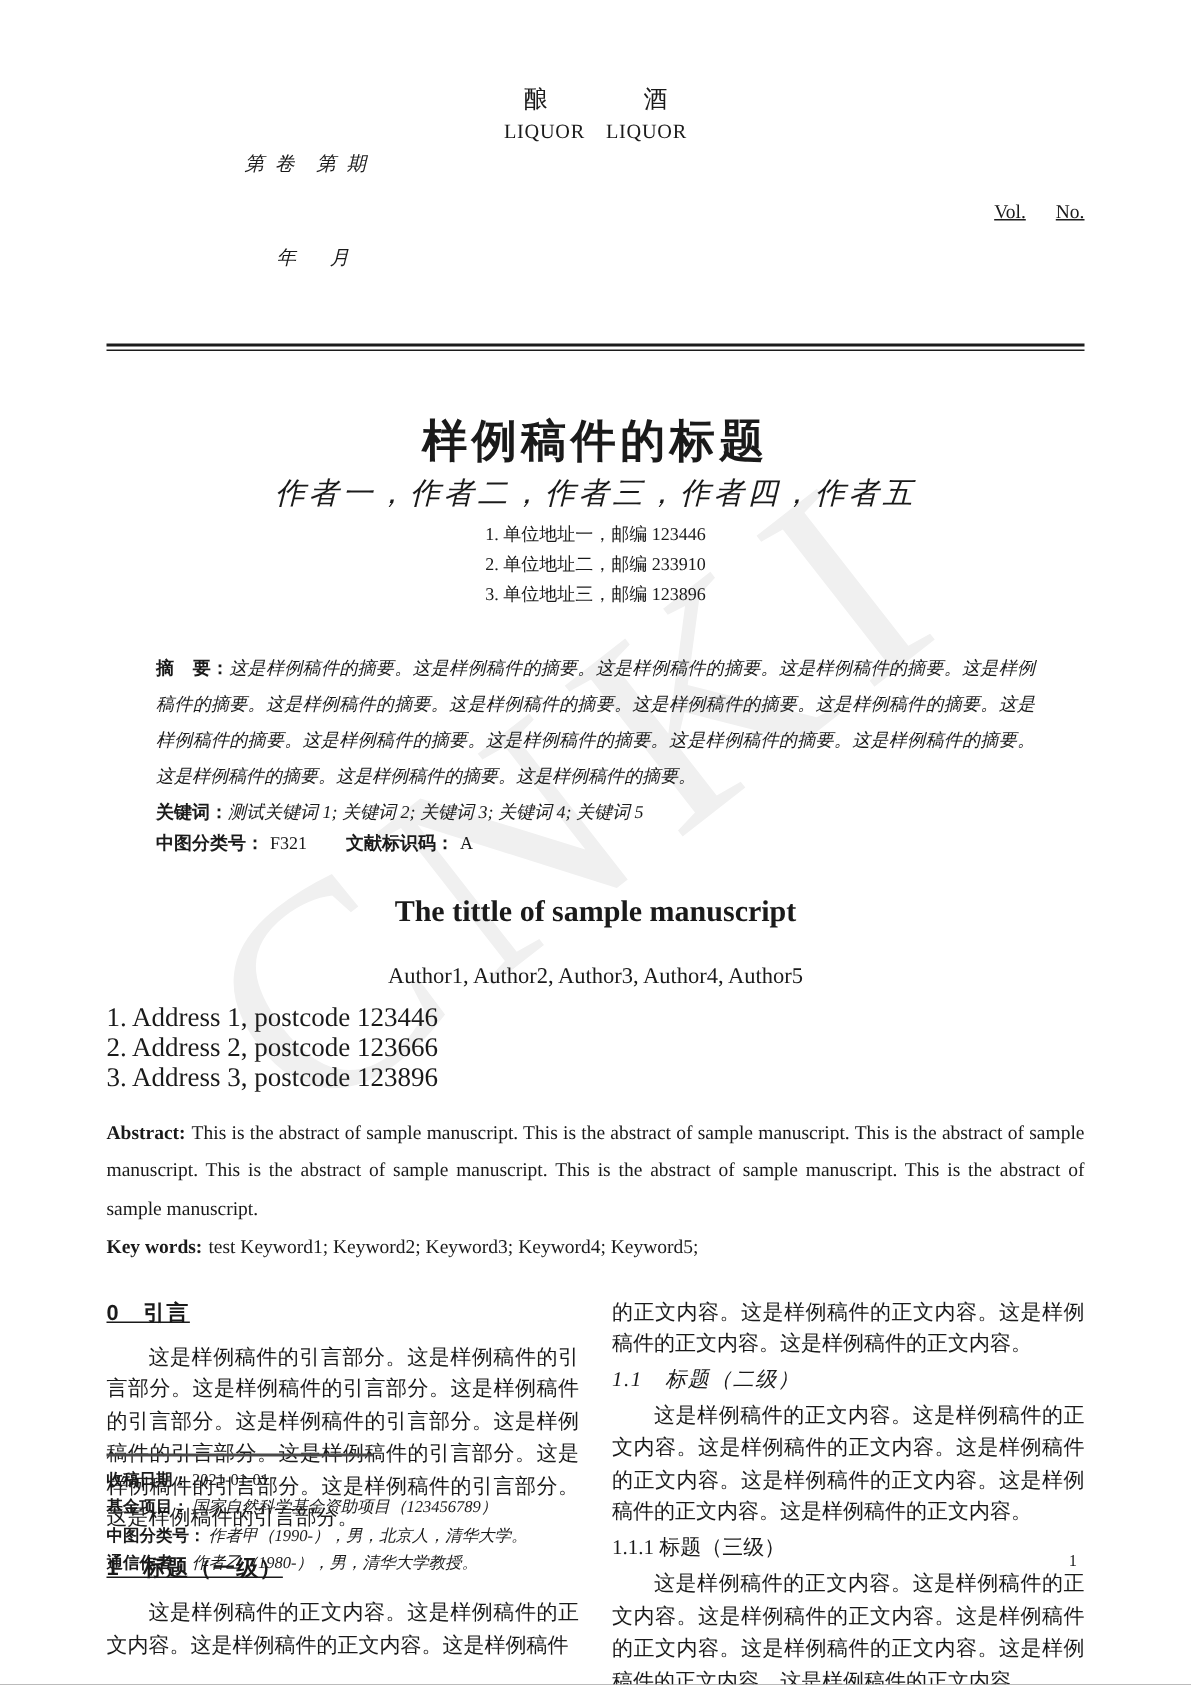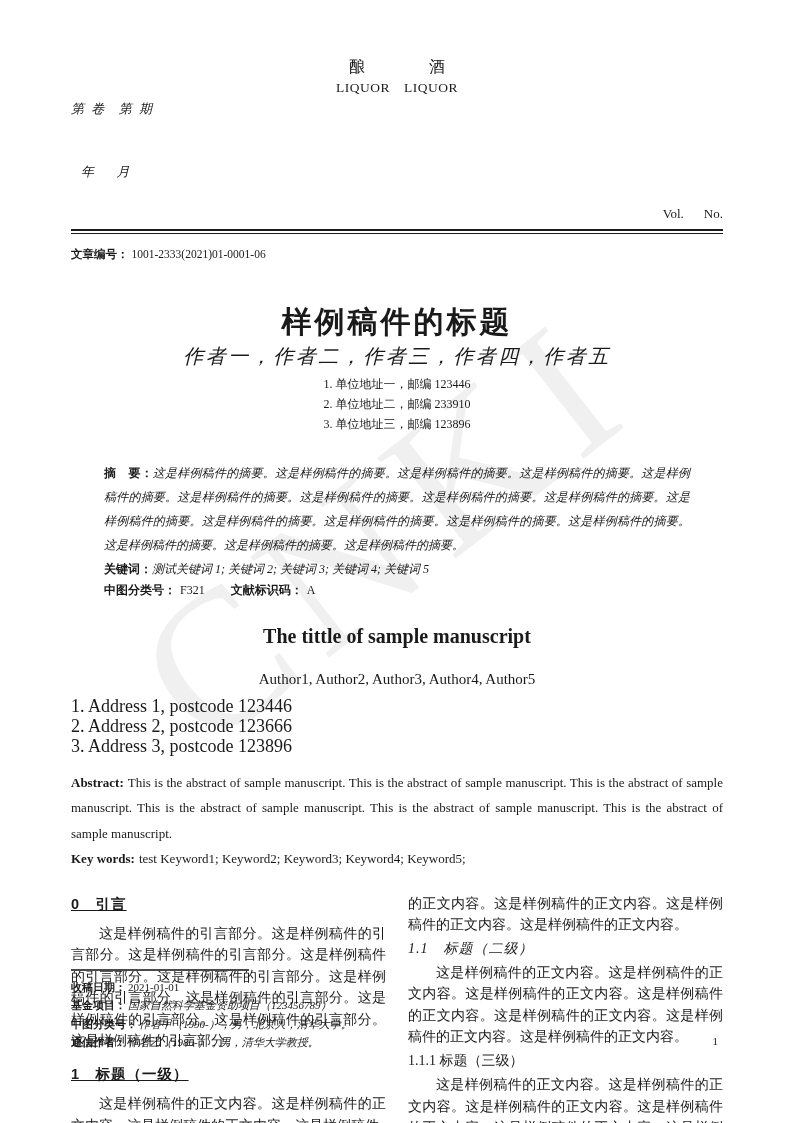--- a/index.html
+++ b/index.html
@@ -14,28 +14,28 @@
     position:absolute; left:385px; top:530px;
     transform:translate(-50%,-50%) rotate(-38deg);
     font-family:"Liberation Serif",serif;
     font-size:195px; letter-spacing:20px; color:#f0f0f0;
     z-index:0; white-space:nowrap; user-select:none;
   }
   .content { position:relative; z-index:1; padding:56px 71px 0 71px; }
 
   
   .masthead { display:grid; grid-template-columns:1fr auto 1fr; font-size:13px; line-height:21px; }
-  .mh-left { white-space:pre; }
+  .mh-left { white-space:pre;text-align:center; }
   .mh-left .l1 { word-spacing:4px; }
   .mh-left .l2 { padding-left:10px; word-spacing:8px; }
   .kai { font-style:italic; }
   .mh-center { text-align:center; }
   .journal-cn { font-size:16px; white-space:pre; }
   .journal-en { font-size:13.5px; white-space:pre; letter-spacing:0.5px; }
-  .mh-right { text-align:right; display:flex; justify-content:flex-end; gap:20px; align-items:flex-end; }
+  .mh-right { text-align:right; display:flex; justify-content:flex-end; gap:20px; align-items:center;text-decoration:underline; }
   .double-rule { margin-top:5px; height:4.5px; border-top:2.5px solid #1c1c1c; border-bottom:1.2px solid #1c1c1c; }
 
   .lbl-sans { font-family:"Liberation Sans","DejaVu Sans",sans-serif; font-weight:700; font-style:normal; }
 
   .article-id { margin-top:13px; font-size:11.5px; }
   .article-id .lbl-sans { font-size:11.5px; margin-right:3px; }
 
   .cn-title {
     margin-top:40px; text-align:center;
     font-family:"Liberation Sans","DejaVu Sans",sans-serif;
@@ -97,23 +97,20 @@
         <div class="journal-en">LIQUOR　LIQUOR</div>
       </div>
       <div class="mh-right">
         <span>Vol.</span>
         <span>No.</span>
       </div>
     </div>
 
     <div class="double-rule"></div>
 
-    <div class="article-id">
-      <span class="lbl-sans">文章编号：</span><span>1001-2333(2021)01-0001-06</span>
-    </div>
 
     <div class="cn-title">样例稿件的标题</div>
 
     <div class="cn-authors kai">作者一，作者二，作者三，作者四，作者五</div>
 
     <div class="cn-addr first">1. 单位地址一，邮编 123446</div>
     <div class="cn-addr">2. 单位地址二，邮编 233910</div>
     <div class="cn-addr">3. 单位地址三，邮编 123896</div>
 
     <p class="cn-abstract">

